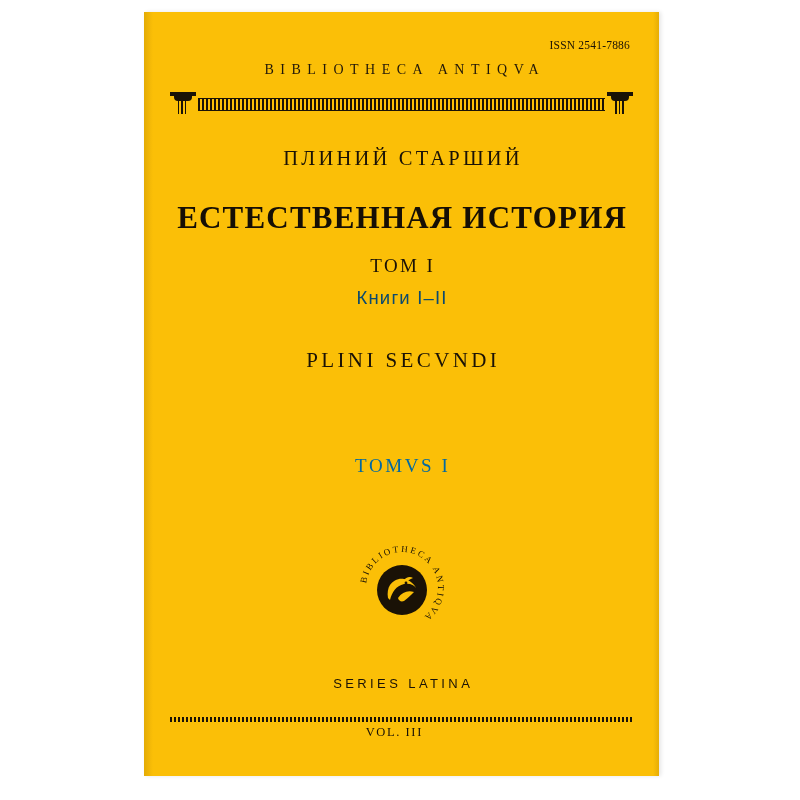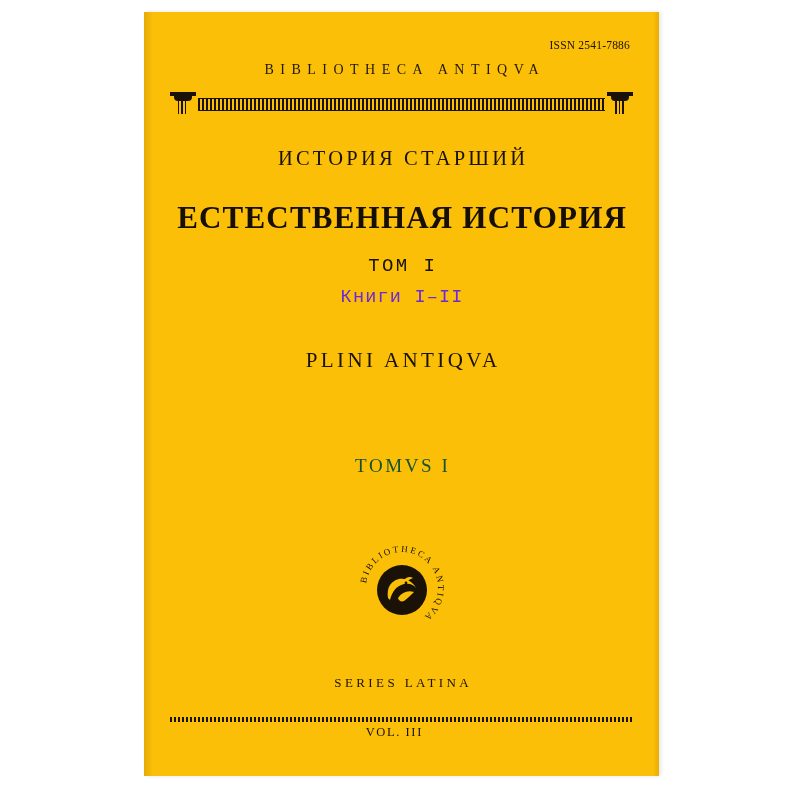--- a/index.html
+++ b/index.html
@@ -153,34 +153,34 @@
     font-size: 31px;
     letter-spacing: 1.2px;
     color: #160f05;
     text-indent: 1.2px;
     text-align: center;
   }
   #ru-volume {
     position: absolute;
     left: 0; right: 0;
     top: 243px;
-    font-family: Liberation Mono, monospace;
+    font-family: Liberation Serif, serif;
     font-size: 19px;
     letter-spacing: 2.4px;
     color: #1a1206;
     text-indent: 2.4px;
   }
   #ru-books {
     position: absolute;
     left: 0; right: 0;
     top: 275px;
-    font-family: Liberation Mono, monospace;
+    font-family: Liberation Sans, sans-serif;
     font-size: 18.5px;
     letter-spacing: 1.2px;
-    color: #6d28d9;
+    color: #0c4a6e;
     text-indent: 1.2px;
   }
 
   
   #la-author {
     position: absolute;
     left: 0; right: 0;
     top: 336px;
     font-family: "Liberation Serif", serif;
     font-size: 21px;
@@ -199,21 +199,21 @@
     color: #160f05;
     text-indent: 1.8px;
   }
   #la-volume {
     position: absolute;
     left: 0; right: 0;
     top: 443px;
     font-family: "Liberation Serif", serif;
     font-size: 19px;
     letter-spacing: 2.6px;
-    color: #14532d;
+    color: #0369a1;
     text-indent: 2.6px;
   }
   #la-books {
     position: absolute;
     left: 0; right: 0;
     top: 474px;
     font-family: "Liberation Serif", serif;
     font-size: 18.5px;
     letter-spacing: 1.2px;
     color: #1a1206;
@@ -228,21 +228,21 @@
     width: 96px;
     height: 96px;
     margin-left: -48px;
   }
 
   
   #series-latina {
     position: absolute;
     left: 0; right: 0;
     bottom: 85px;
-    font-family: Liberation Serif, serif;
+    font-family: Liberation Sans, sans-serif;
     font-size: 13px;
     letter-spacing: 3.4px;
     color: #1a1206;
     text-indent: 3.4px;
   }
   #bottom-ornament {
     position: absolute;
     left: 26px;
     right: 26px;
     bottom: 52px;
@@ -292,26 +292,26 @@
         <div class="cap-echinus"></div>
         <div class="cap-shaft"></div>
       </div>
       <div class="orn-cap right">
         <div class="cap-abacus"></div>
         <div class="cap-echinus"></div>
         <div class="cap-shaft"></div>
       </div>
     </div>
 
-    <div id="ru-author" class="center">ИСТОРИЯ СТАРШИЙ</div>
+    <div id="ru-author" class="center">ПЛИНИЙ СТАРШИЙ</div>
     <div id="ru-title" class="center">ЕСТЕСТВЕННАЯ ИСТОРИЯ</div>
     <div id="ru-volume" class="center">ТОМ I</div>
     <div id="ru-books" class="center">Книги I–II</div>
 
-    <div id="la-author" class="center">PLINI ANTIQVA</div>
+    <div id="la-author" class="center">PLINI SECVNDI</div>
     <div id="la-volume" class="center">TOMVS I</div>
 
     <div id="emblem">
       <svg viewBox="0 0 96 96" width="96" height="96" aria-hidden="true">
         <defs>
           <path id="ringpath" d="M 48,48 m -36,0 a 36,36 0 1,1 72,0 a 36,36 0 1,1 -72,0"></path>
         </defs>
 
         <text font-family="Liberation Serif, serif" font-size="9" letter-spacing="2.2" fill="#1a1206">
           <textPath href="#ringpath" startOffset="2%">BIBLIOTHECA  ANTIQVA</textPath>

